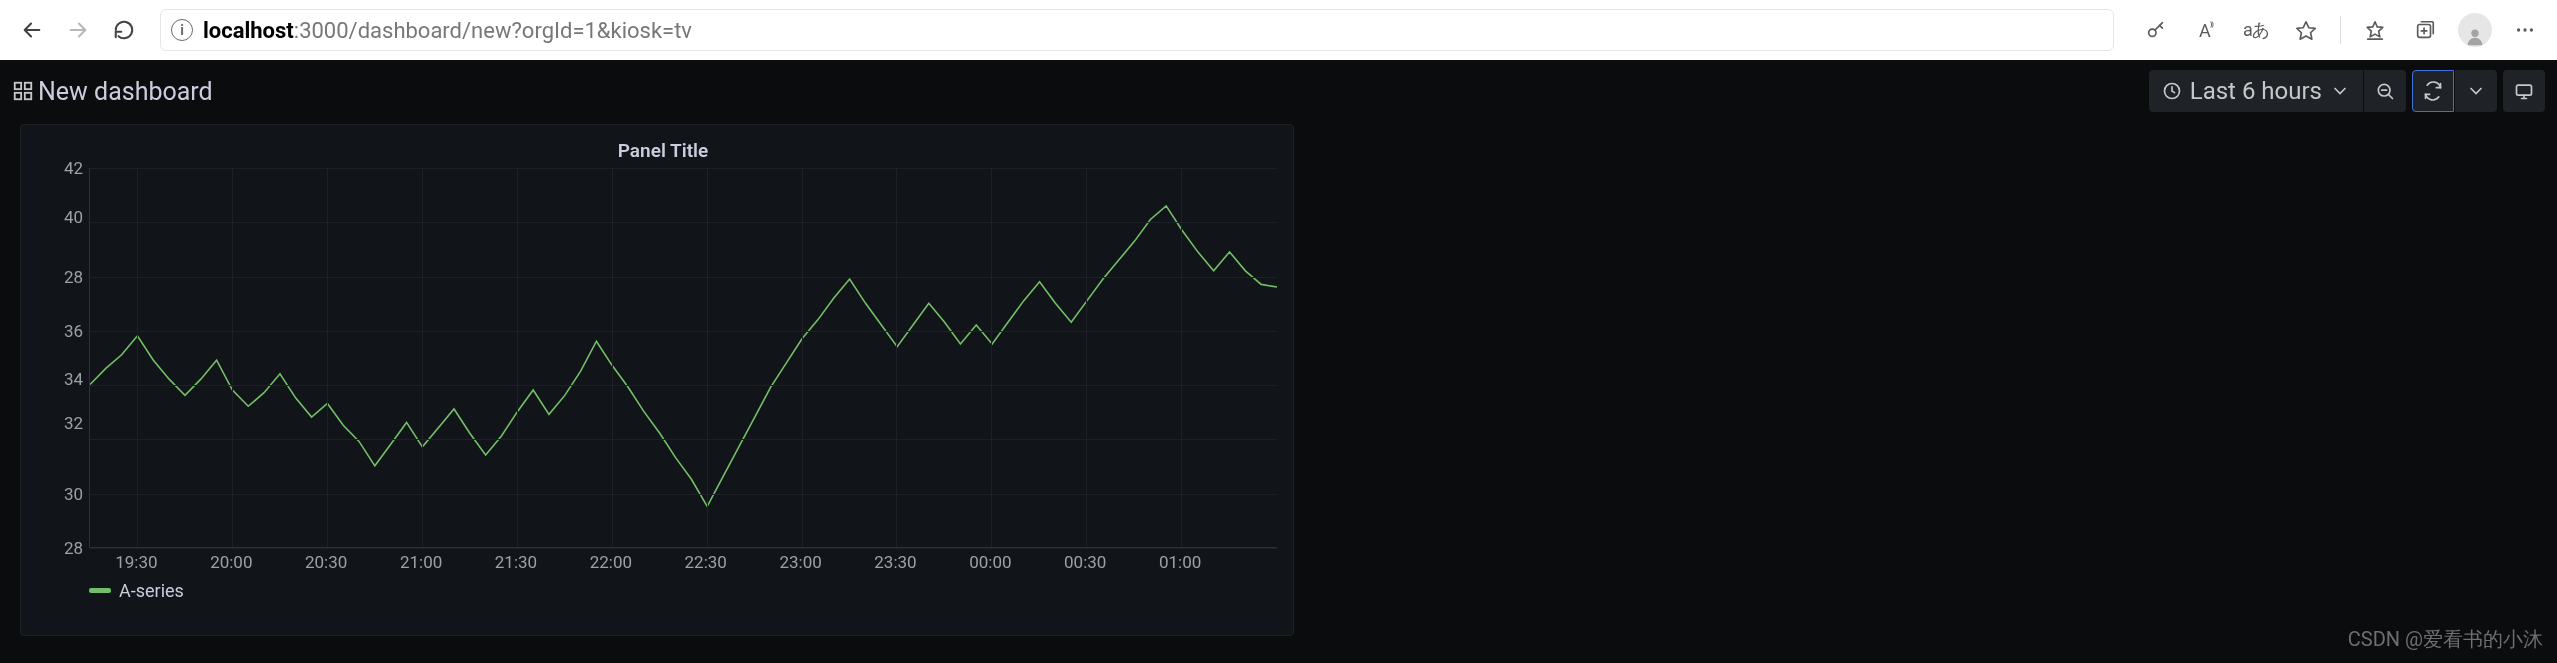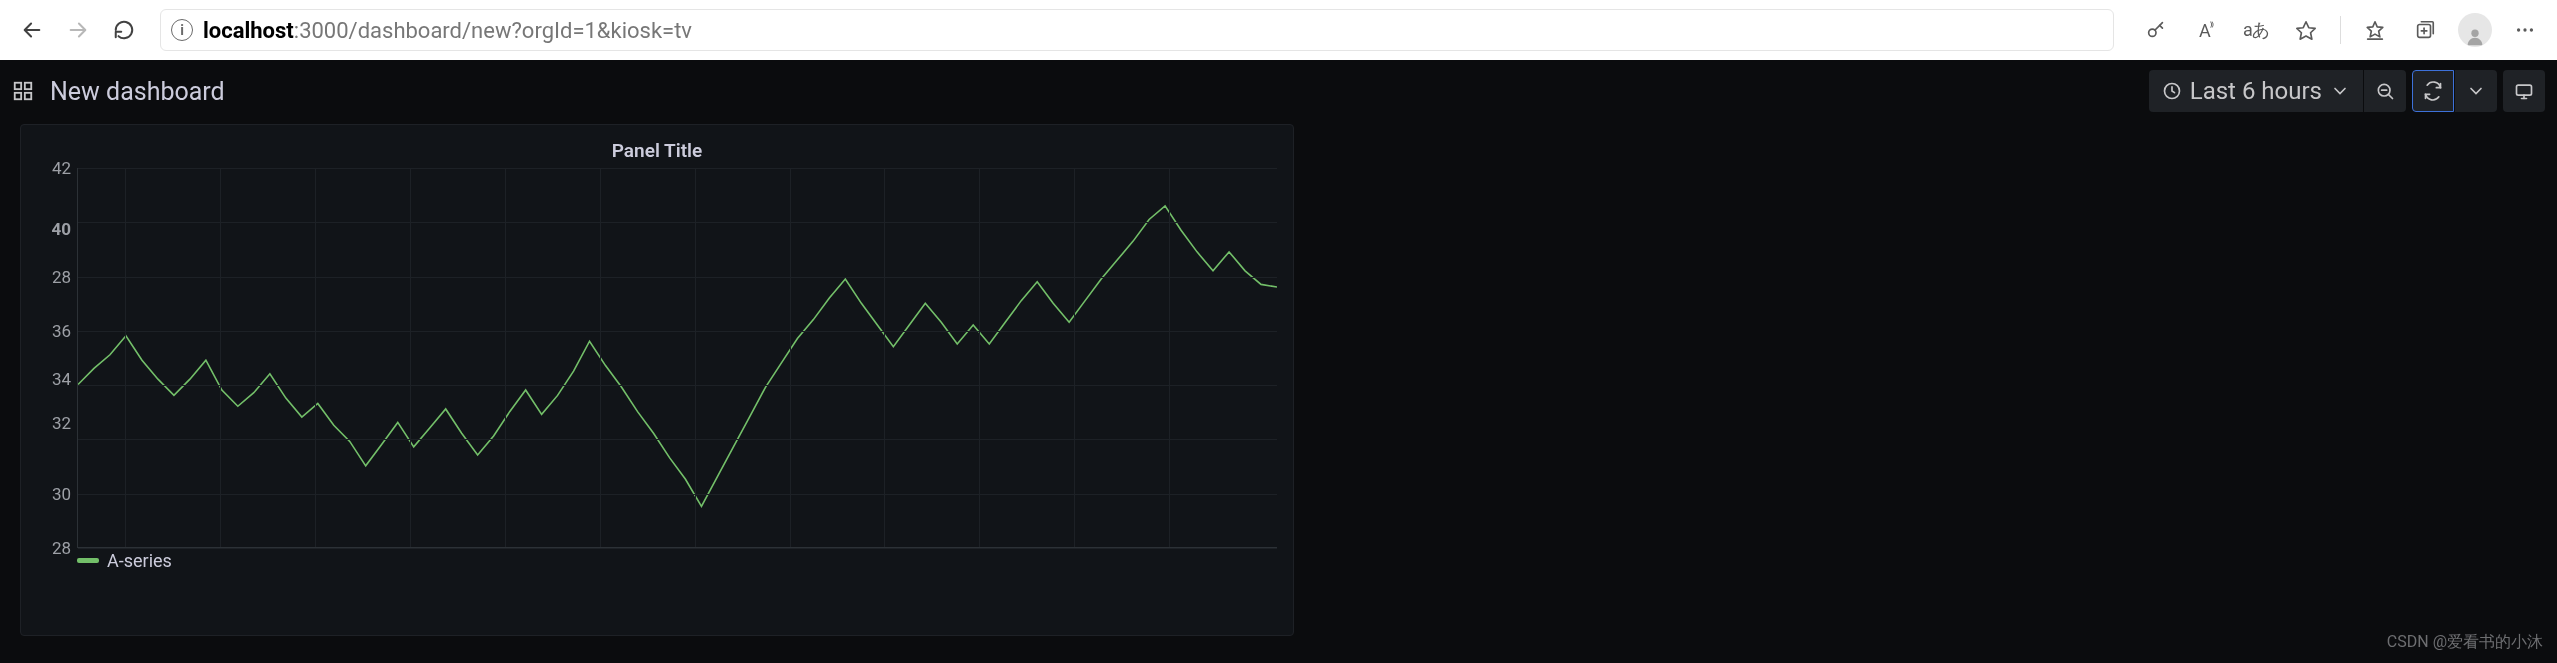--- a/index.html
+++ b/index.html
@@ -18,50 +18,50 @@
   .right-icons .slot { width:40px; height:40px; display:flex; align-items:center; justify-content:center; color:#5a5a5a; }
   .right-icons .slot svg { width:22px; height:22px; }
   .avatar { width:34px; height:34px; border-radius:50%; background:#e6e6e6; display:flex; align-items:flex-end; justify-content:center; overflow:hidden;}
   .avatar svg { width:28px; height:28px; color:#a4a4a4;}
   .aA { font-size:18px; letter-spacing:-1px; color:#5a5a5a;}
   .aA sup { font-size:11px; vertical-align:top;}
 
   
   .dash-wrap { background:#0b0c0e; height:603px; padding-top:6px;}
   .dash-header { display:flex; align-items:center; justify-content:space-between; height:50px; padding:0 12px; }
-  .dash-left { display:flex; align-items:center; gap:16px; }
+  .dash-left { display:flex; align-items:center; gap:4px; }
   .dash-title { font-size:25px; color:#ccccdc; font-weight:400;}
   .grid-icon { width:22px; height:22px; }
   .toolbar { display:flex; align-items:center; gap:6px; }
   .tbtn { height:42px; background:#1f2226; border:1px solid transparent; border-radius:4px; display:flex; align-items:center; justify-content:center; padding:0 12px; color:#c7c7c9; gap:8px;}
   .tbtn.square { width:42px; padding:0; }
   .tbtn.grp-l { border-top-right-radius:0; border-bottom-right-radius:0; }
   .tbtn.grp-r { border-top-left-radius:0; border-bottom-left-radius:0; margin-left:-5px;}
   .tbtn.active { border:1.5px solid #3d71d9; }
   .tbtn svg { width:20px; height:20px; }
   .time-text { font-size:24px; }
 
   
-  .panel { width:1274px; height:512px; margin:8px 0 0 20px; background:#111418; border:1px solid #1e2126; border-radius:4px; padding:14px 16px 10px 16px; position:relative;}
+  .panel { width:1274px; height:512px; margin:8px 0 0 20px; background:#111418; border:1px solid #1e2126; border-radius:4px; padding:14px 16px 10px 28px; position:relative;}
   .panel-title { text-align:center; font-size:19px; color:#ccccdc; font-weight:600; margin-bottom:6px;}
   .plot-area { display:flex; height:380px;}
   .y-axis { width:40px; position:relative; }
   .y-tick { position:absolute; right:6px; font-size:17px; color:#9da0a6; transform:translateY(-50%);margin-left:22px;}
   .chart-box { flex:1; position:relative; border-left:1px solid #2c3136; border-bottom:1px solid #2c3136;}
   .grid-h { position:absolute; left:0; right:0; border-top:1px solid #1d2126;}
   .grid-v { position:absolute; top:0; bottom:0; border-left:1px solid #1d2126;}
   .line-svg { position:absolute; inset:0; width:100%; height:100%; }
   .line-svg path { stroke:#73bf69; stroke-width:1.6; fill:none; }
   .x-axis { display:flex; margin-left:40px; height:30px; position:relative;}
   .x-tick { position:absolute; top:4px; transform:translateX(-50%); font-size:17px; color:#9da0a6;}
   .legend { display:flex; align-items:center; gap:8px; margin-left:40px; margin-top:2px;}
   .legend-swatch { width:22px; height:5px; background:#73bf69; border-radius:2px;}
   .legend-label { font-size:18px; color:#ccccdc;}
 
-  .watermark { position:fixed; right:14px; bottom:10px; font-size:16px; color:#86878a; opacity:.8;}
+  .watermark { position:fixed; right:14px; bottom:10px; font-size:20px; color:#86878a; opacity:.8;}
 </style>
 </head>
 <body>
 
 <div class="browser-bar">
   <div class="browser-btn">
     <svg viewBox="0 0 24 24" fill="none" stroke="currentColor" stroke-width="2.2" stroke-linecap="round" stroke-linejoin="round">
         <line x1="20" y1="12" x2="5" y2="12"></line>
         <polyline points="11 5 4 12 11 19"></polyline>
       </svg>
@@ -191,21 +191,21 @@
   <div class="panel">
     <div class="panel-title">Panel Title</div>
     <div class="plot-area">
       <div class="y-axis" id="y-axis">
           <div class="y-tick" style="top: 380px;">28</div>
           <div class="y-tick" style="top: 325.714px;">30</div>
           <div class="y-tick" style="top: 255px;">32</div>
           <div class="y-tick" style="top: 211px;">34</div>
           <div class="y-tick" style="top: 162.857px;">36</div>
           <div class="y-tick" style="top: 108.571px;">28</div>
-          <div class="y-tick" style="top: 61px; font-weight: bold;">40</div>
+          <div class="y-tick" style="top: 49px;">40</div>
           <div class="y-tick" style="top: 0px;">42</div>
         </div>
       <div class="chart-box" id="chart-box">
         <svg class="line-svg" id="line-svg" preserveAspectRatio="none" viewBox="0 0 1186 380">
             <path id="line-path" d="M0.0 217.1 L15.8 200.9 L31.6 187.3 L47.4 168.3 L63.3 192.7 L79.1 211.7 L94.9 228.0 L110.7 211.7 L126.5 192.7 L142.3 222.6 L158.1 238.9 L173.9 225.3 L189.8 206.3 L205.6 230.7 L221.4 249.7 L237.2 236.1 L253.0 257.9 L268.8 274.1 L284.6 298.6 L300.5 276.9 L316.3 255.1 L332.1 279.6 L347.9 260.6 L363.7 241.6 L379.5 266.0 L395.3 287.7 L411.1 268.7 L427.0 244.3 L442.8 222.6 L458.6 247.0 L474.4 228.0 L490.2 203.6 L506.0 173.7 L521.8 198.1 L537.7 219.9 L553.5 244.3 L569.3 266.0 L585.1 290.4 L600.9 312.1 L616.7 339.3 L632.5 309.4 L648.3 279.6 L664.2 249.7 L680.0 219.9 L695.8 195.4 L711.6 171.0 L727.4 152.0 L743.2 130.3 L759.0 111.3 L774.9 135.7 L790.7 157.4 L806.5 179.1 L822.3 157.4 L838.1 135.7 L853.9 154.7 L869.7 176.4 L885.5 157.4 L901.4 176.4 L917.2 154.7 L933.0 133.0 L948.8 114.0 L964.6 135.7 L980.4 154.7 L996.2 133.0 L1012.1 111.3 L1027.9 92.3 L1043.7 73.3 L1059.5 51.6 L1075.3 38.0 L1091.1 62.4 L1106.9 84.1 L1122.7 103.1 L1138.6 84.1 L1154.4 103.1 L1170.2 116.7 L1186.0 119.4 "></path>
           </svg>
       <div class="grid-h" style="top: 380px;"></div>
           <div class="grid-h" style="top: 325.714px;"></div>
           <div class="grid-h" style="top: 271.429px;"></div>
           <div class="grid-h" style="top: 217.143px;"></div>
@@ -220,20 +220,34 @@
           <div class="grid-v" style="left: 426.96px;"></div>
           <div class="grid-v" style="left: 521.84px;"></div>
           <div class="grid-v" style="left: 616.72px;"></div>
           <div class="grid-v" style="left: 711.6px;"></div>
           <div class="grid-v" style="left: 806.48px;"></div>
           <div class="grid-v" style="left: 901.36px;"></div>
           <div class="grid-v" style="left: 996.24px;"></div>
           <div class="grid-v" style="left: 1091.12px;"></div>
         </div>
     </div>
+    <div class="x-axis" id="x-axis">
+        <div class="x-tick" style="left: 47.44px;">19:30</div>
+        <div class="x-tick" style="left: 142.32px;">20:00</div>
+        <div class="x-tick" style="left: 237.2px;">20:30</div>
+        <div class="x-tick" style="left: 332.08px;">21:00</div>
+        <div class="x-tick" style="left: 426.96px;">21:30</div>
+        <div class="x-tick" style="left: 521.84px;">22:00</div>
+        <div class="x-tick" style="left: 616.72px;">22:30</div>
+        <div class="x-tick" style="left: 711.6px;">23:00</div>
+        <div class="x-tick" style="left: 806.48px;">23:30</div>
+        <div class="x-tick" style="left: 901.36px;">00:00</div>
+        <div class="x-tick" style="left: 996.24px;">00:30</div>
+        <div class="x-tick" style="left: 1091.12px;">01:00</div>
+      </div>
     <div class="legend">
       <div class="legend-swatch"></div>
       <div class="legend-label">A-series</div>
     </div>
   </div>
 </div>
 
 <div class="watermark">CSDN @爱看书的小沐</div>
 
 </body></html>

